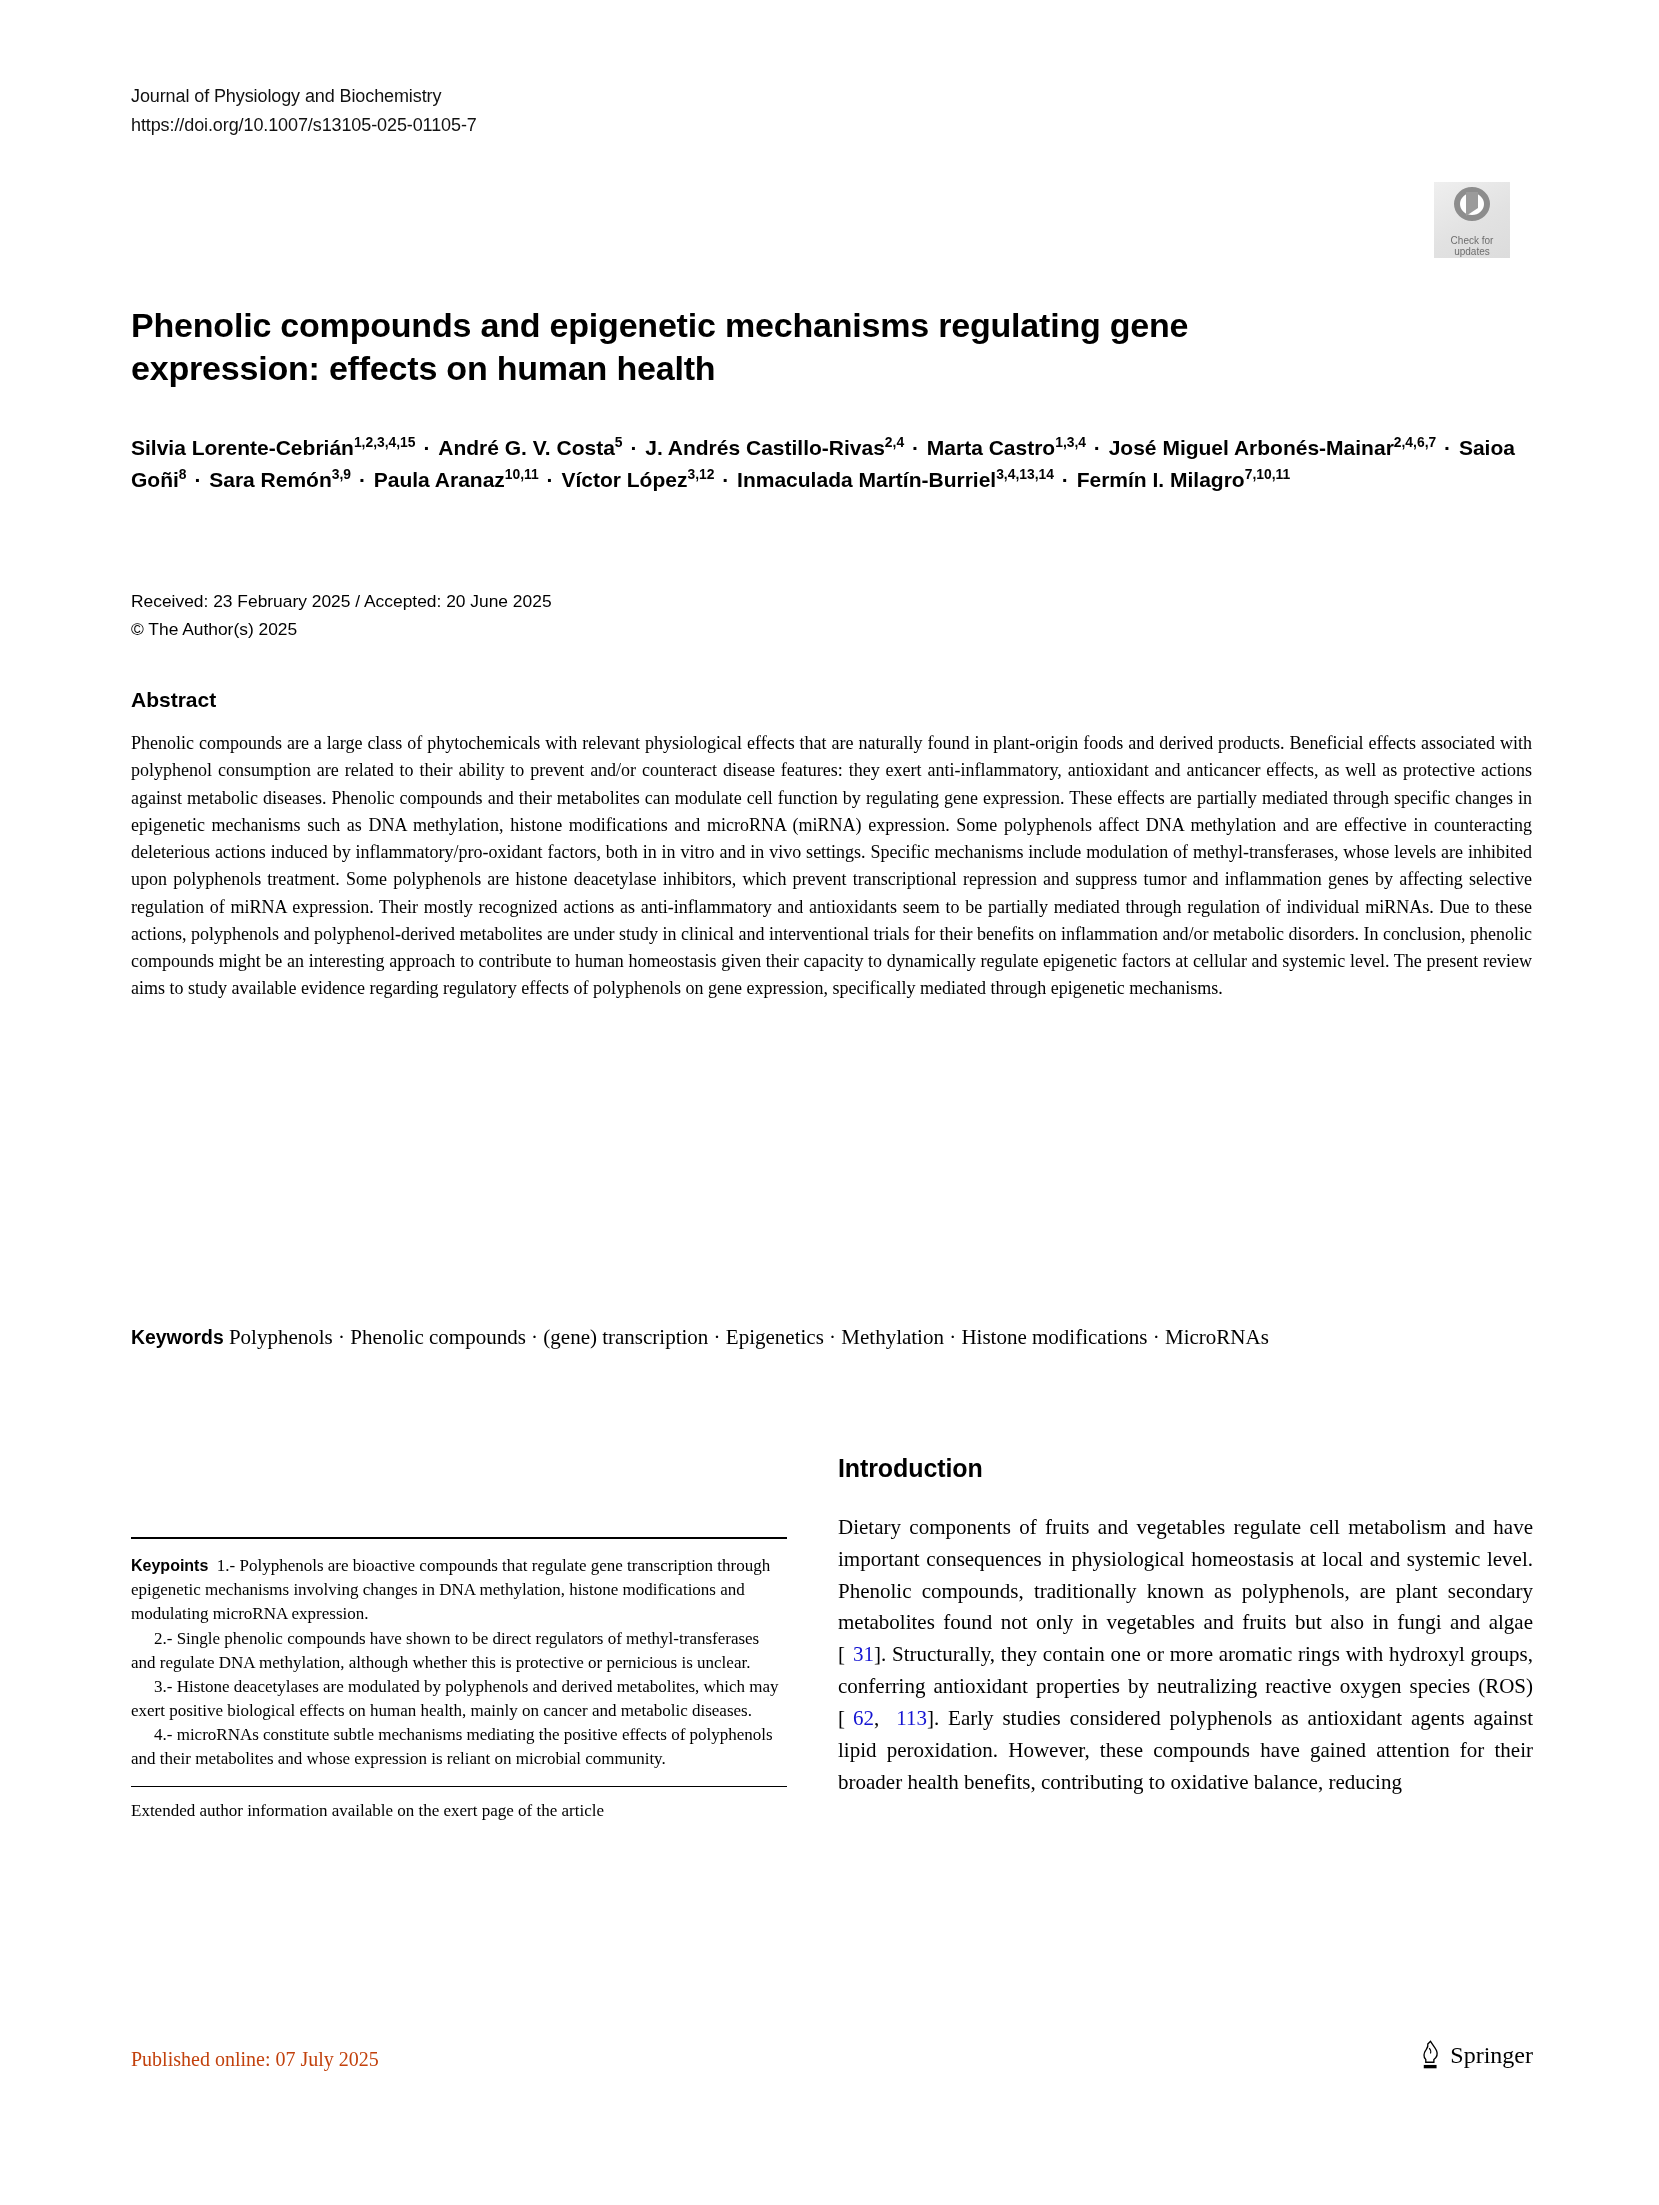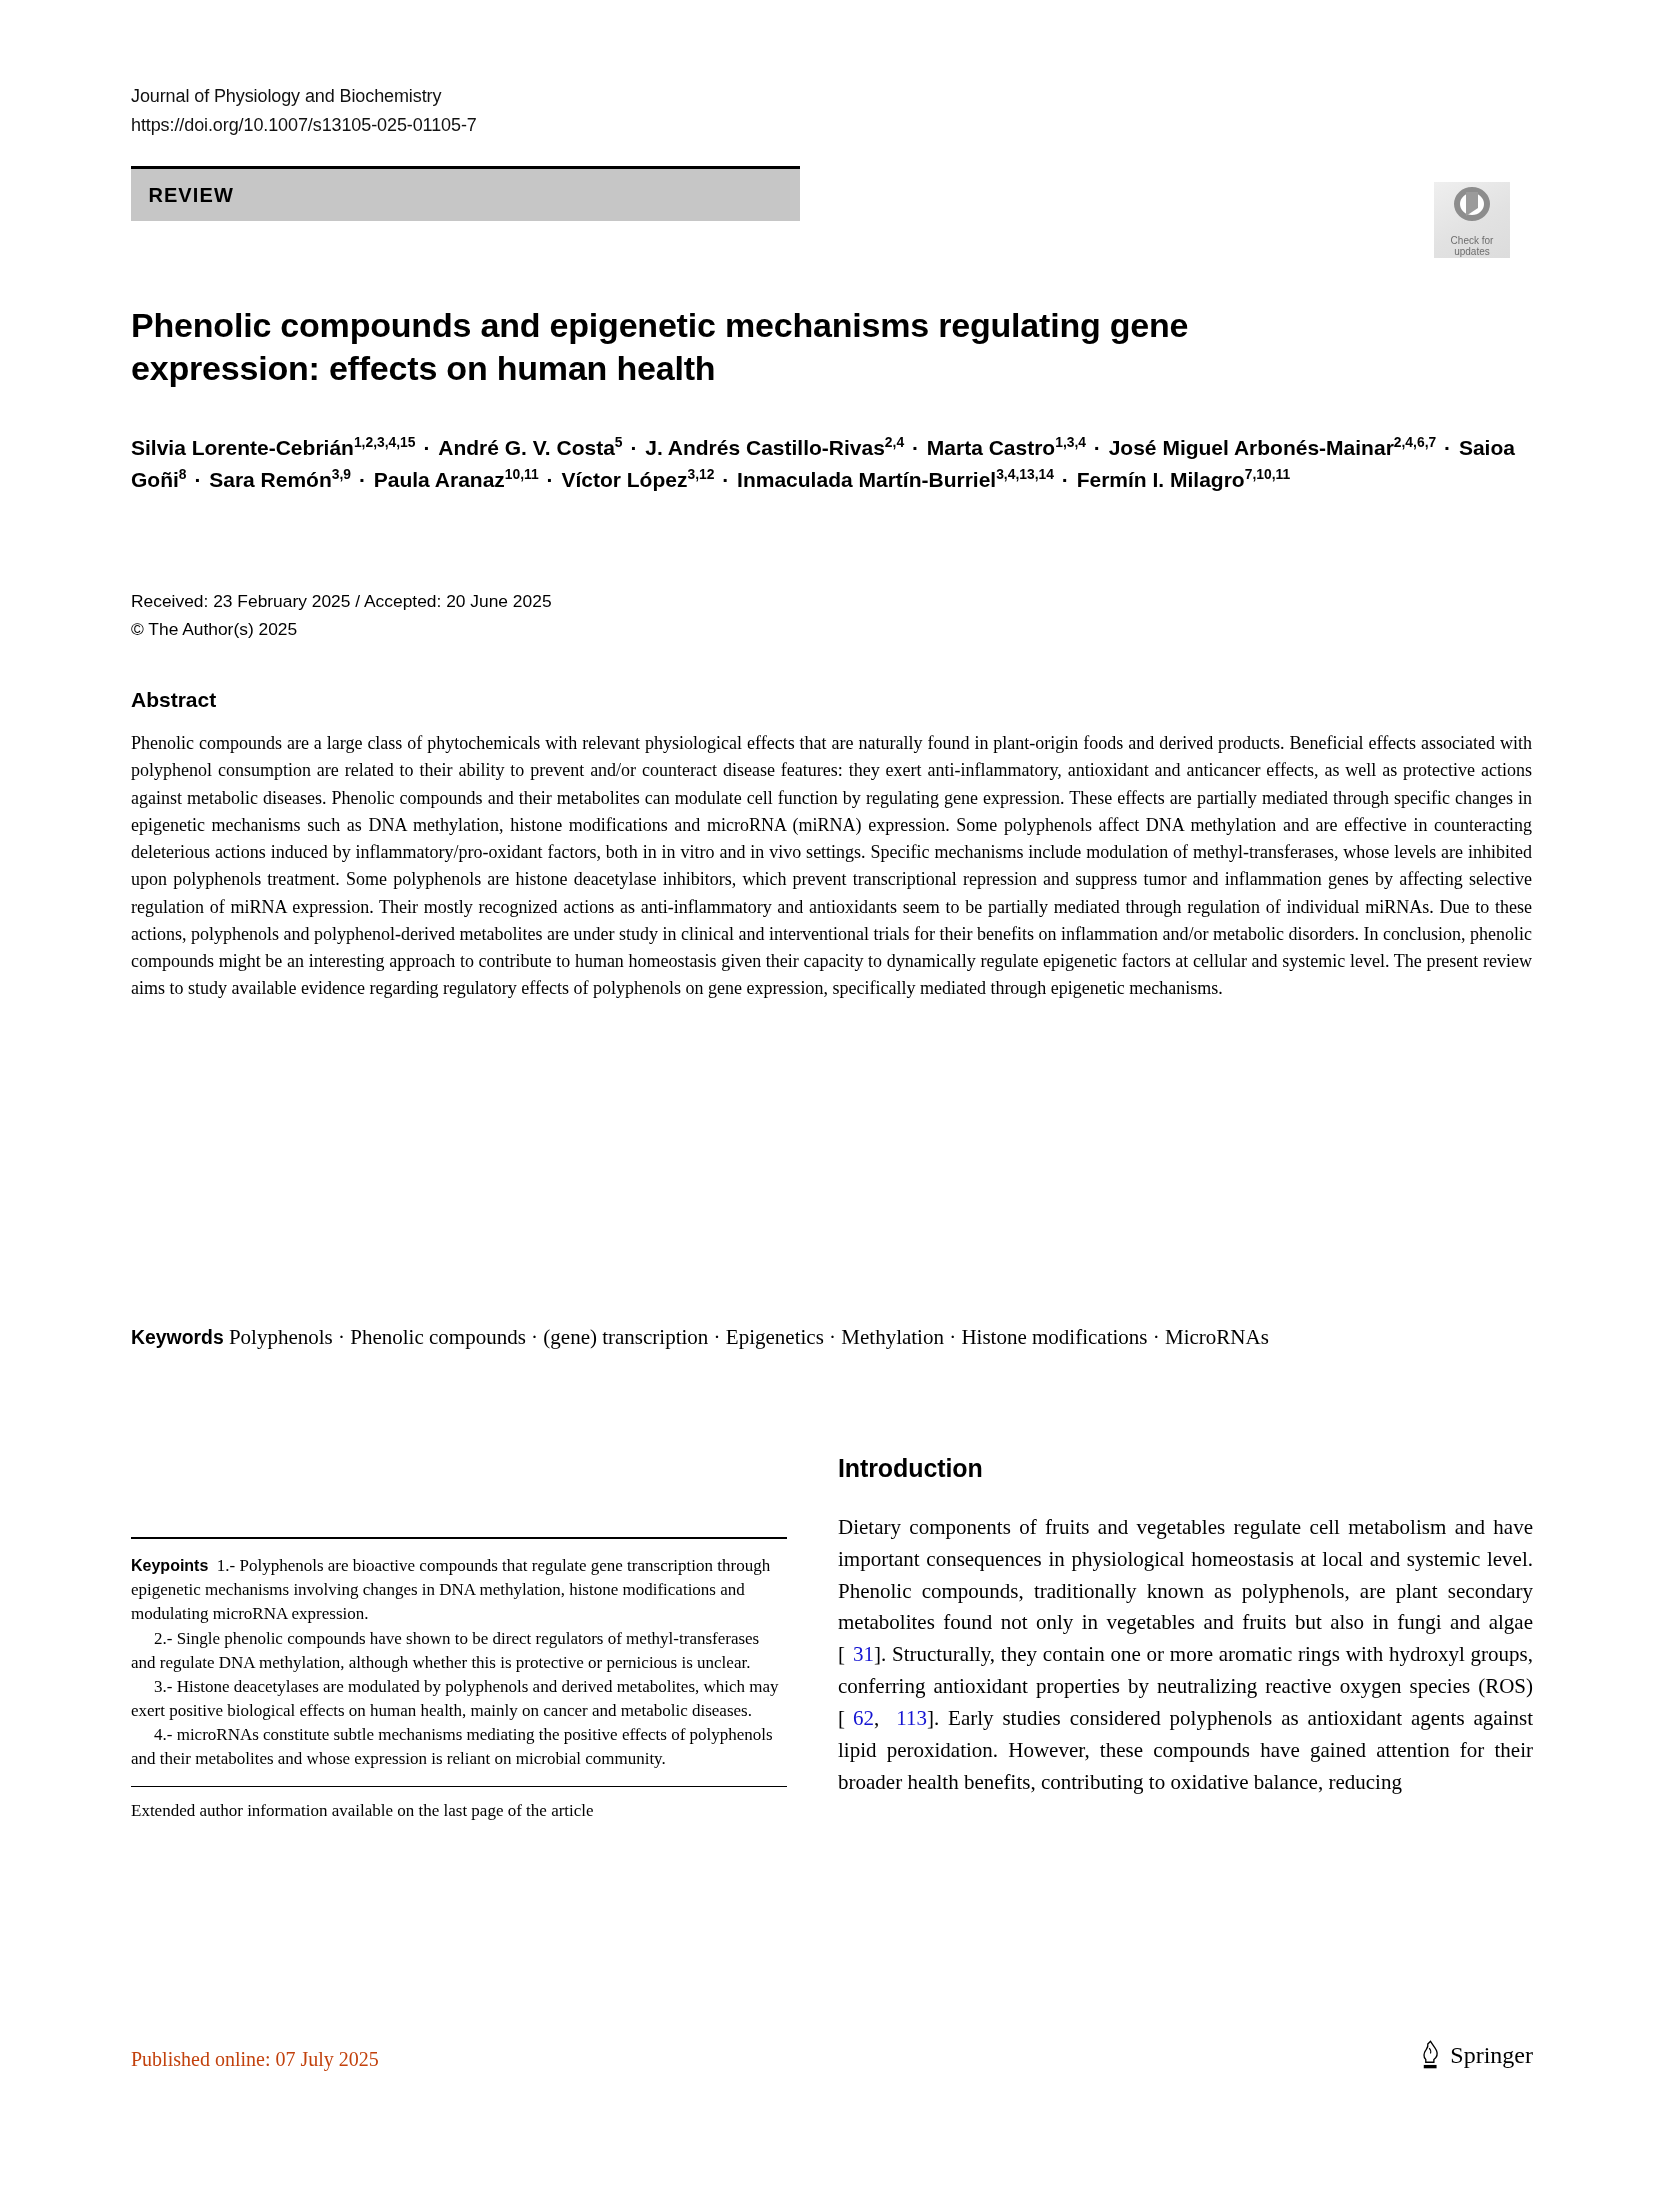--- a/index.html
+++ b/index.html
@@ -292,26 +292,20 @@
 </head>
 <body>
 
 <div class="page">
 
   <div class="journal-head">
     <div>Journal of Physiology and Biochemistry</div>
     <div>https://doi.org/10.1007/s13105-025-01105-7</div>
   </div>
 
-  <div class="review-band-wrap">
-    <div class="review-rule"></div>
-    <div class="review-band">
-      <span>REVIEW</span>
-    </div>
-  </div>
 
   <div class="crossmark">
     <div class="cm-ring"></div>
     <div class="cm-text">
       <div>Check for</div>
       <div>updates</div>
     </div>
   </div>
 
   <h1 class="title">Phenolic compounds and epigenetic mechanisms regulating gene expression: effects on human health</h1>
@@ -332,21 +326,21 @@
 
   <div class="col-left">
     <div class="kp-rule"></div>
     <div class="keypoints">
       <p class="kp-item kp-first" style="margin:0"><b>Keypoints</b>&nbsp; <span>1.- Polyphenols are bioactive compounds that regulate gene transcription through epigenetic mechanisms involving changes in DNA methylation, histone modifications and modulating microRNA expression.</span></p>
       <p class="kp-item" style="margin:0">2.- Single phenolic compounds have shown to be direct regulators of methyl-transferases and regulate DNA methylation, although whether this is protective or pernicious is unclear.</p>
       <p class="kp-item" style="margin:0">3.- Histone deacetylases are modulated by polyphenols and derived metabolites, which may exert positive biological effects on human health, mainly on cancer and metabolic diseases.</p>
       <p class="kp-item" style="margin:0">4.- microRNAs constitute subtle mechanisms mediating the positive effects of polyphenols and their metabolites and whose expression is reliant on microbial community.</p>
     </div>
     <div class="footnote-rule"></div>
-    <div class="footnote">Extended author information available on the last page of the article</div>
+    <div class="footnote">Extended author information available on the exert page of the article</div>
   </div>
 
   <div class="col-right">
     <div class="intro-heading">Introduction</div>
     <div class="intro-body">
       <span>Dietary components of fruits and vegetables regulate cell metabolism and have important consequences in physiological homeostasis at local and systemic level. Phenolic compounds, traditionally known as polyphenols, are plant secondary metabolites found not only in vegetables and fruits but also in fungi and algae [</span><span class="cite">31</span><span>]. Structurally, they contain one or more aromatic rings with hydroxyl groups, conferring antioxidant properties by neutralizing reactive oxygen species (ROS) [</span><span class="cite">62</span><span>, </span><span class="cite">113</span><span>]. Early studies considered polyphenols as antioxidant agents against lipid peroxidation. However, these compounds have gained attention for their broader health benefits, contributing to oxidative balance, reducing</span>
     </div>
   </div>
 
   <div class="pub-online">Published online: 07 July 2025</div>

